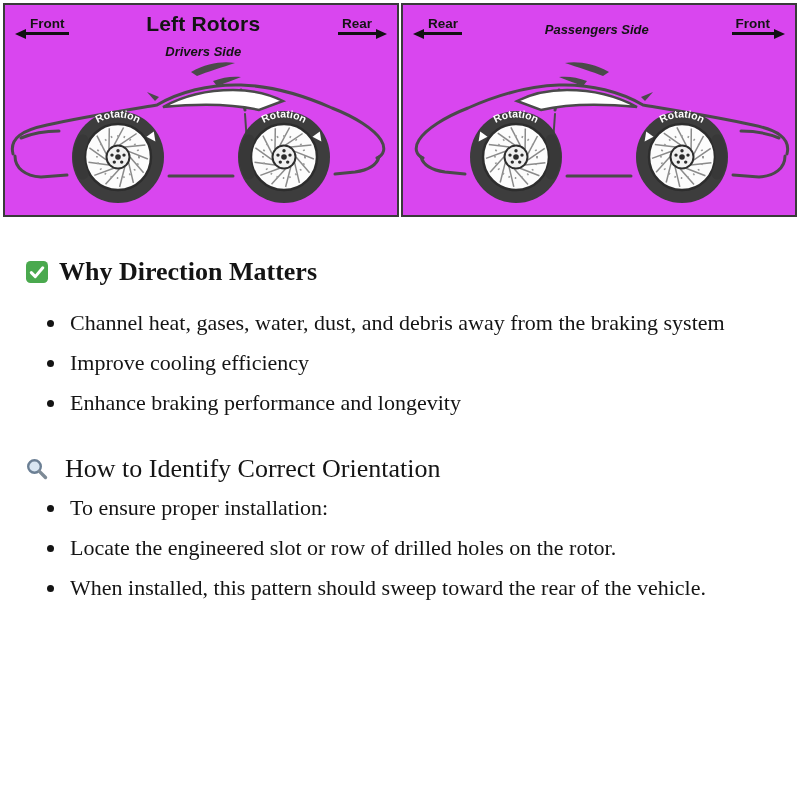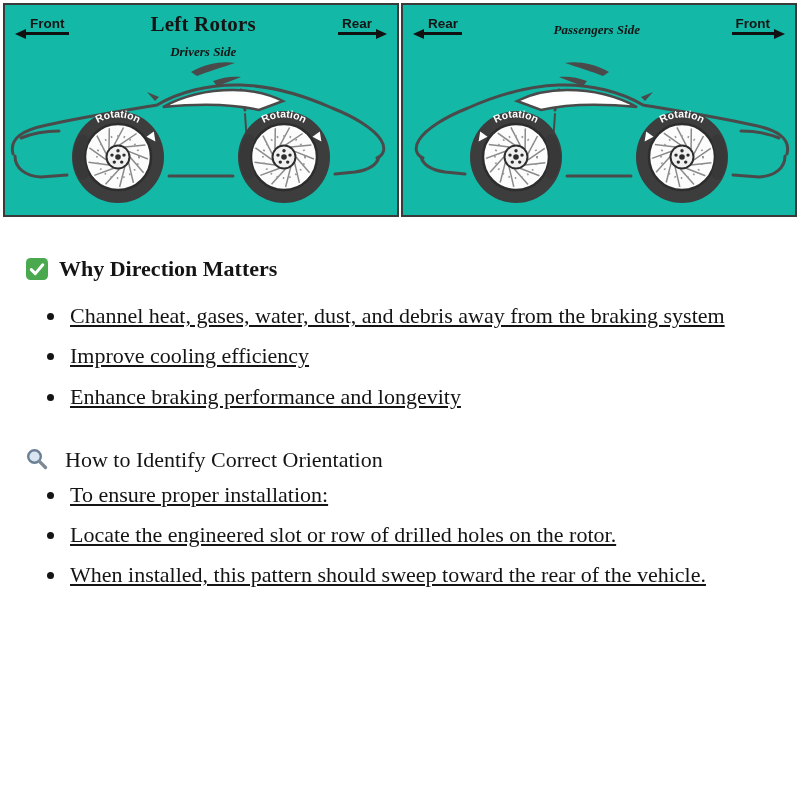--- a/index.html
+++ b/index.html
@@ -1,42 +1,42 @@
 <!DOCTYPE html>
 <html><head>
 <meta charset="utf-8">
 <style>
   html,body{margin:0;padding:0;background:#fff;}
   body{width:800px;font-family:"Liberation Serif",serif;color:#141414;}
 
   
   .diagram{display:flex;padding:3px 3px 0 3px;}
-  .panel{flex:1;border:2px solid #3a3a3a;height:210px;position:relative;background:#14b8a6;overflow:hidden;}
+  .panel{flex:1;border:2px solid #3a3a3a;height:210px;position:relative;background:#d946ef;overflow:hidden;}
   .panel + .panel{margin-left:2px;}
   .panel-header{display:flex;justify-content:space-between;align-items:flex-start;padding:7px 10px 0 10px;font-family:"Liberation Sans",sans-serif;}
-  .panel-title-block{text-align:center;line-height:1.05;margin-top:1px;font-family:Liberation Serif, serif;}
+  .panel-title-block{text-align:center;line-height:1.05;margin-top:1px;}
   .panel-title{font-weight:bold;font-size:21px;letter-spacing:.2px;}
   .panel-subtitle{font-weight:bold;font-style:italic;font-size:13px;margin-top:10px;}
   .arrow-label{display:inline-flex;align-items:flex-end;font-weight:bold;font-size:13.5px;margin-top:4px;}
   .al-text{border-bottom:3px solid #111;padding:0 4px 1px 4px;}
   .tri{width:0;height:0;border-top:5px solid transparent;border-bottom:5px solid transparent;margin-bottom:-4px;}
   .tri.left{border-right:11px solid #111;}
   .tri.right{border-left:11px solid #111;}
   .car-wrap{position:absolute;left:0;right:0;top:44px;bottom:0;}
   .car-wrap svg{width:100%;height:100%;display:block;}
 
   
   .content{padding:10px 25px 28px 25px;font-size:22px;line-height:1.6;}
   .intro{margin:8px 0 0 0;}
-  .sec-heading{display:flex;align-items:center;gap:10px;font-size:22px;font-weight:bold;margin:24px 0 0 0;}
+  .sec-heading{display:flex;align-items:center;gap:10px;font-size:26px;font-weight:bold;margin:24px 0 0 0;}
   .sec-heading.normal{font-weight:normal;gap:16px;margin-top:28px;}
   .icon-svg{width:24px;height:24px;flex:0 0 auto;}
   .lead{margin:20px 0 0 0;}
   ul.bullets{margin:12px 0 0 0;padding-left:42px;}
-  ul.bullets li{margin:0 0 5px 0;padding-left:3px;text-decoration:underline;}
+  ul.bullets li{margin:0 0 5px 0;padding-left:3px;}
   ul.bullets.second{margin-top:0;}
 </style>
 </head>
 <body>
 
 <div class="diagram">
 
   <div class="panel">
     <div class="panel-header">
       <span class="arrow-label">

